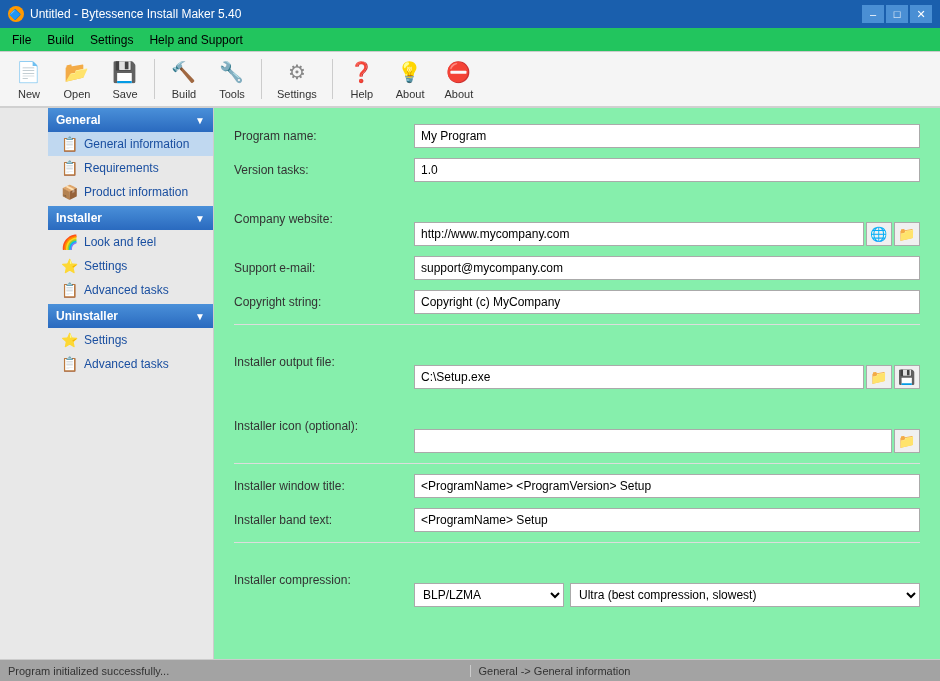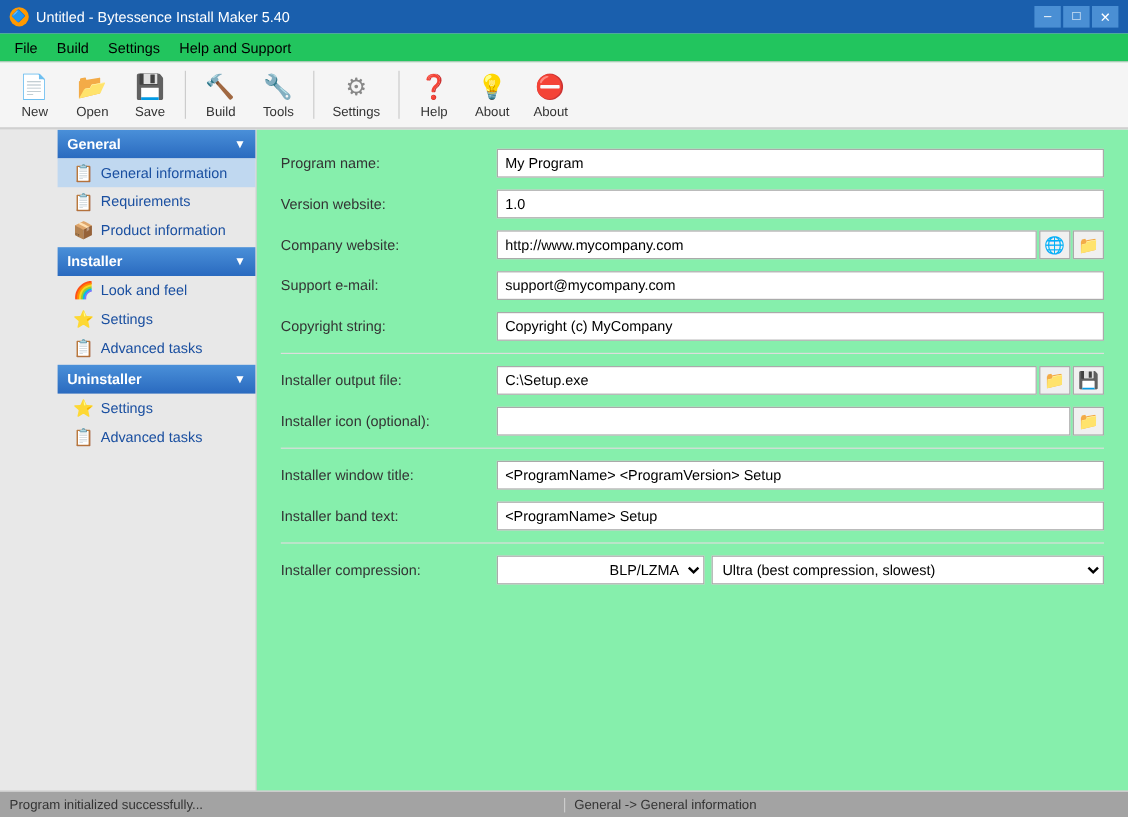--- a/index.html
+++ b/index.html
@@ -33,21 +33,21 @@
     .sidebar-chevron { font-size: 10px; }
     .sidebar-item { display: flex; align-items: center; gap: 6px; padding: 4px 8px 4px 14px; cursor: pointer; color: #1a4fa0; font-size: 12px; }
     .sidebar-item.active { background: #c0d8f0; }
     .sidebar-item-icon { width: 16px; height: 16px; display: flex; align-items: center; justify-content: center; font-size: 14px; flex-shrink: 0; }
 
     
     .content { flex: 1; background: #86efac; padding: 16px 20px; overflow-y: auto; }
     .form-row { display: flex; align-items: center; margin-bottom: 10px; }
     .form-label { width: 180px; color: #333; font-size: 12px; flex-shrink: 0; }
     .form-input { flex: 1; height: 24px; border: 1px solid #aaa; padding: 2px 6px; font-size: 12px; background: white; }
-    .form-input-group { display: flex; flex: 1; gap: 2px; align-items: center; }
+    .form-input-group { display: flex; flex: 1; gap: 2px; align-items: center; margin-top: 30px; }
     .form-btn-icon { width: 26px; height: 24px; border: 1px solid #aaa; background: #f0f0f0; cursor: pointer; display: flex; align-items: center; justify-content: center; font-size: 14px; flex-shrink: 0; }
     .divider { border: none; border-top: 1px solid #ddd; margin: 10px 0; }
 
     
     .form-select { height: 24px; border: 1px solid #aaa; padding: 2px 4px; font-size: 12px; background: white; cursor: pointer; }
 
     
     .status-bar { background: #a3a3a3; border-top: 1px solid #ccc; display: flex; height: 22px; align-items: center; font-size: 11px; color: #333; }
     .status-left { flex: 1; padding: 0 8px; border-right: 1px solid #ccc; }
     .status-right { flex: 1; padding: 0 8px; }
@@ -189,21 +189,21 @@
   </div>
 
   <div class="content">
 
     <div class="form-row">
       <label class="form-label">Program name:</label>
       <input class="form-input" type="text" value="My Program" style="">
     </div>
 
     <div class="form-row">
-      <label class="form-label">Version website:</label>
+      <label class="form-label">Version tasks:</label>
       <input class="form-input" type="text" value="1.0" style="">
     </div>
 
     <div class="form-row">
       <label class="form-label">Company website:</label>
       <div class="form-input-group">
         <input class="form-input" type="text" style="flex: 1 1 0%;" value="http://www.mycompany.com">
         <button class="form-btn-icon" title="Open in browser">🌐</button>
         <button class="form-btn-icon" title="Browse">📁</button>
       </div>
@@ -249,21 +249,21 @@
     <div class="form-row">
       <label class="form-label">Installer band text:</label>
       <input class="form-input" type="text" value="&lt;ProgramName&gt; Setup" style="">
     </div>
 
     <hr class="divider">
 
     <div class="form-row">
       <label class="form-label">Installer compression:</label>
       <div class="form-input-group" style="gap:6px;">
-        <select class="form-select" style="width:173px;text-align:right;">
+        <select class="form-select" style="width:150px;">
           <option>BLP/LZMA</option>
           <option>ZIP</option>
           <option>None</option>
         </select>
         <select class="form-select" style="flex:1;">
           <option>Ultra (best compression, slowest)</option>
           <option>High</option>
           <option>Normal</option>
           <option>Low</option>
           <option>None</option>

